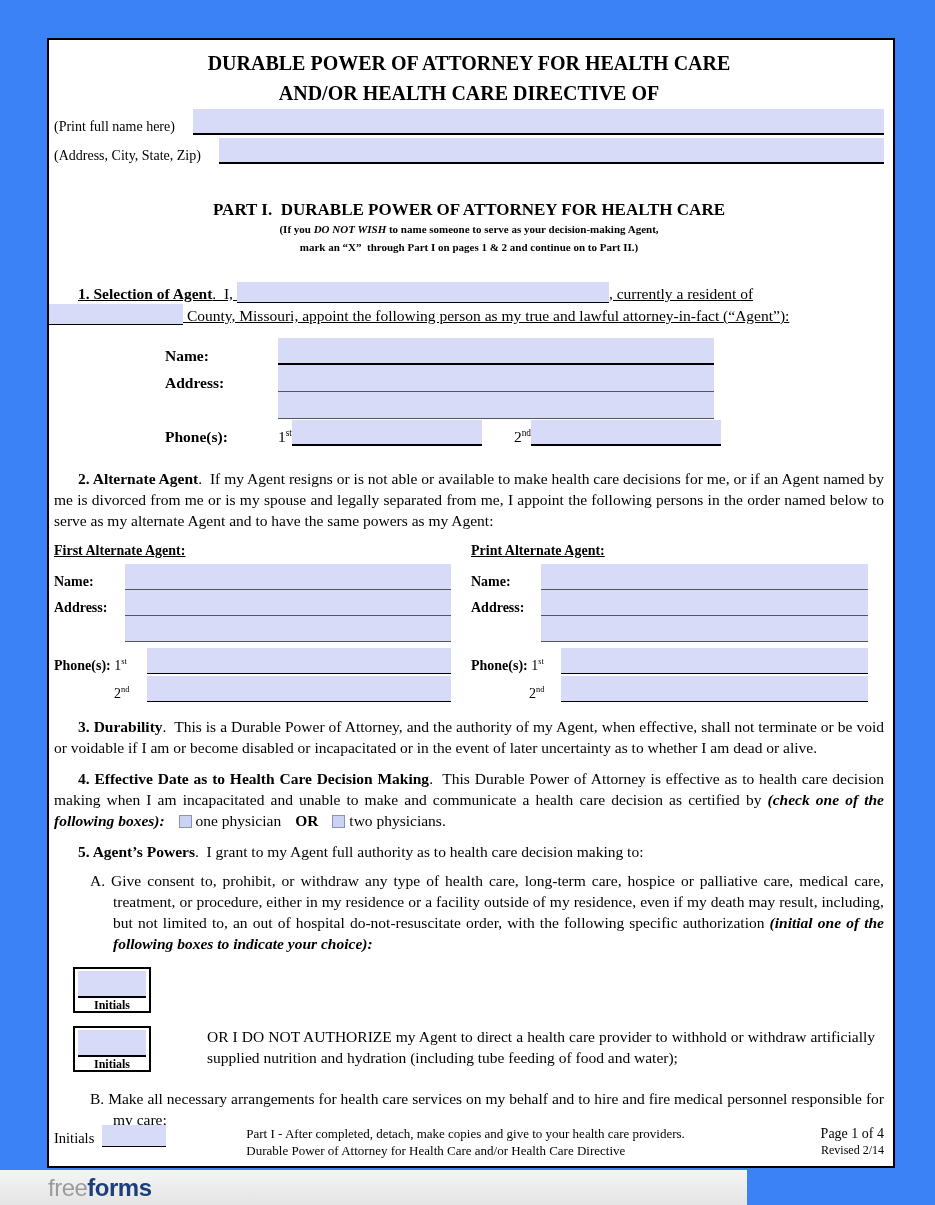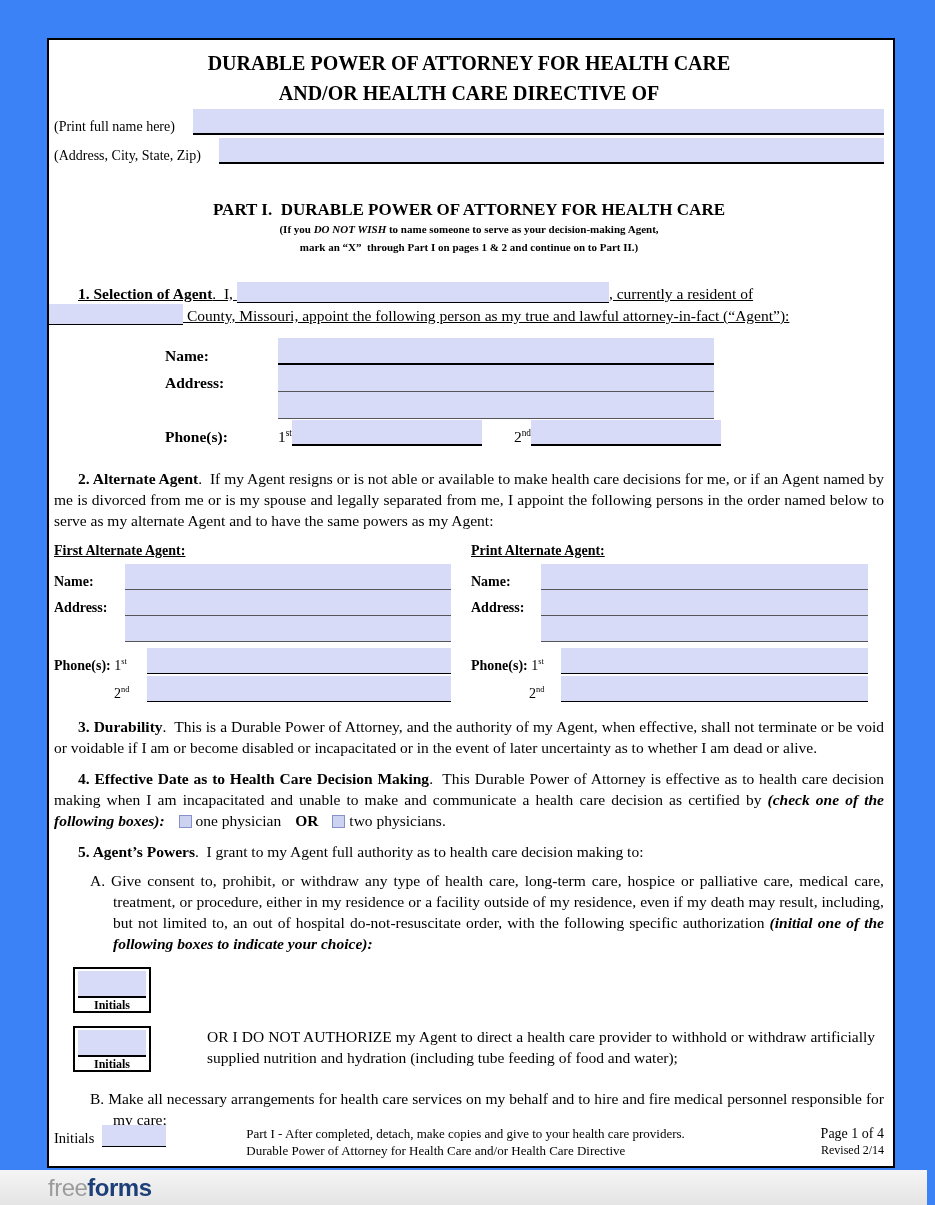--- a/index.html
+++ b/index.html
@@ -41,21 +41,21 @@
   .init-box { margin-left:19px; width:78px; height:46px; border:2px solid #000; flex:none; }
   .init-box .field { margin:2px 3px 0 3px; height:27px; border-bottom:2px solid #000; }
   .init-box .lbl { text-align:center; font-weight:bold; font-size:12px; line-height:15px; }
   .init-text { margin-left:56px; width:668px; font-size:15.5px; line-height:21px; text-align:justify; }
   .doc-footer { position:absolute; left:5px; right:9px; bottom:7px; display:flex; align-items:flex-start; font-size:13px; }
   .foot-initials { display:flex; align-items:flex-end; font-size:14.5px; }
   .foot-field { width:64px; height:22px; margin-left:8px; background:#d7dbf7; border-bottom:1.5px solid #000; }
   .foot-center { margin-left:80px; line-height:17px; flex:1; }
   .foot-right { text-align:right; line-height:17px; white-space:nowrap; }
   .foot-right .rev { font-size:12px; }
-  .brand-strip { position:absolute; left:0; top:1170px; width:927px; height:35px;
+  .brand-strip { position:absolute; left:0; top:1170px; width:747px; height:35px;
                  background:linear-gradient(#f5f5f5,#e4e4e4); }
   .brand { position:absolute; left:48px; top:4px; font-family:"Liberation Sans", sans-serif; font-size:24px; letter-spacing:-0.5px; }
   .brand .free { color:#9b9b9b; font-weight:400; }
   .brand .forms { color:#1d3f79; font-weight:700; }
   .mt-sec { margin-top:14px; }
 </style>
 </head>
 <body>
 
 <div class="page">

